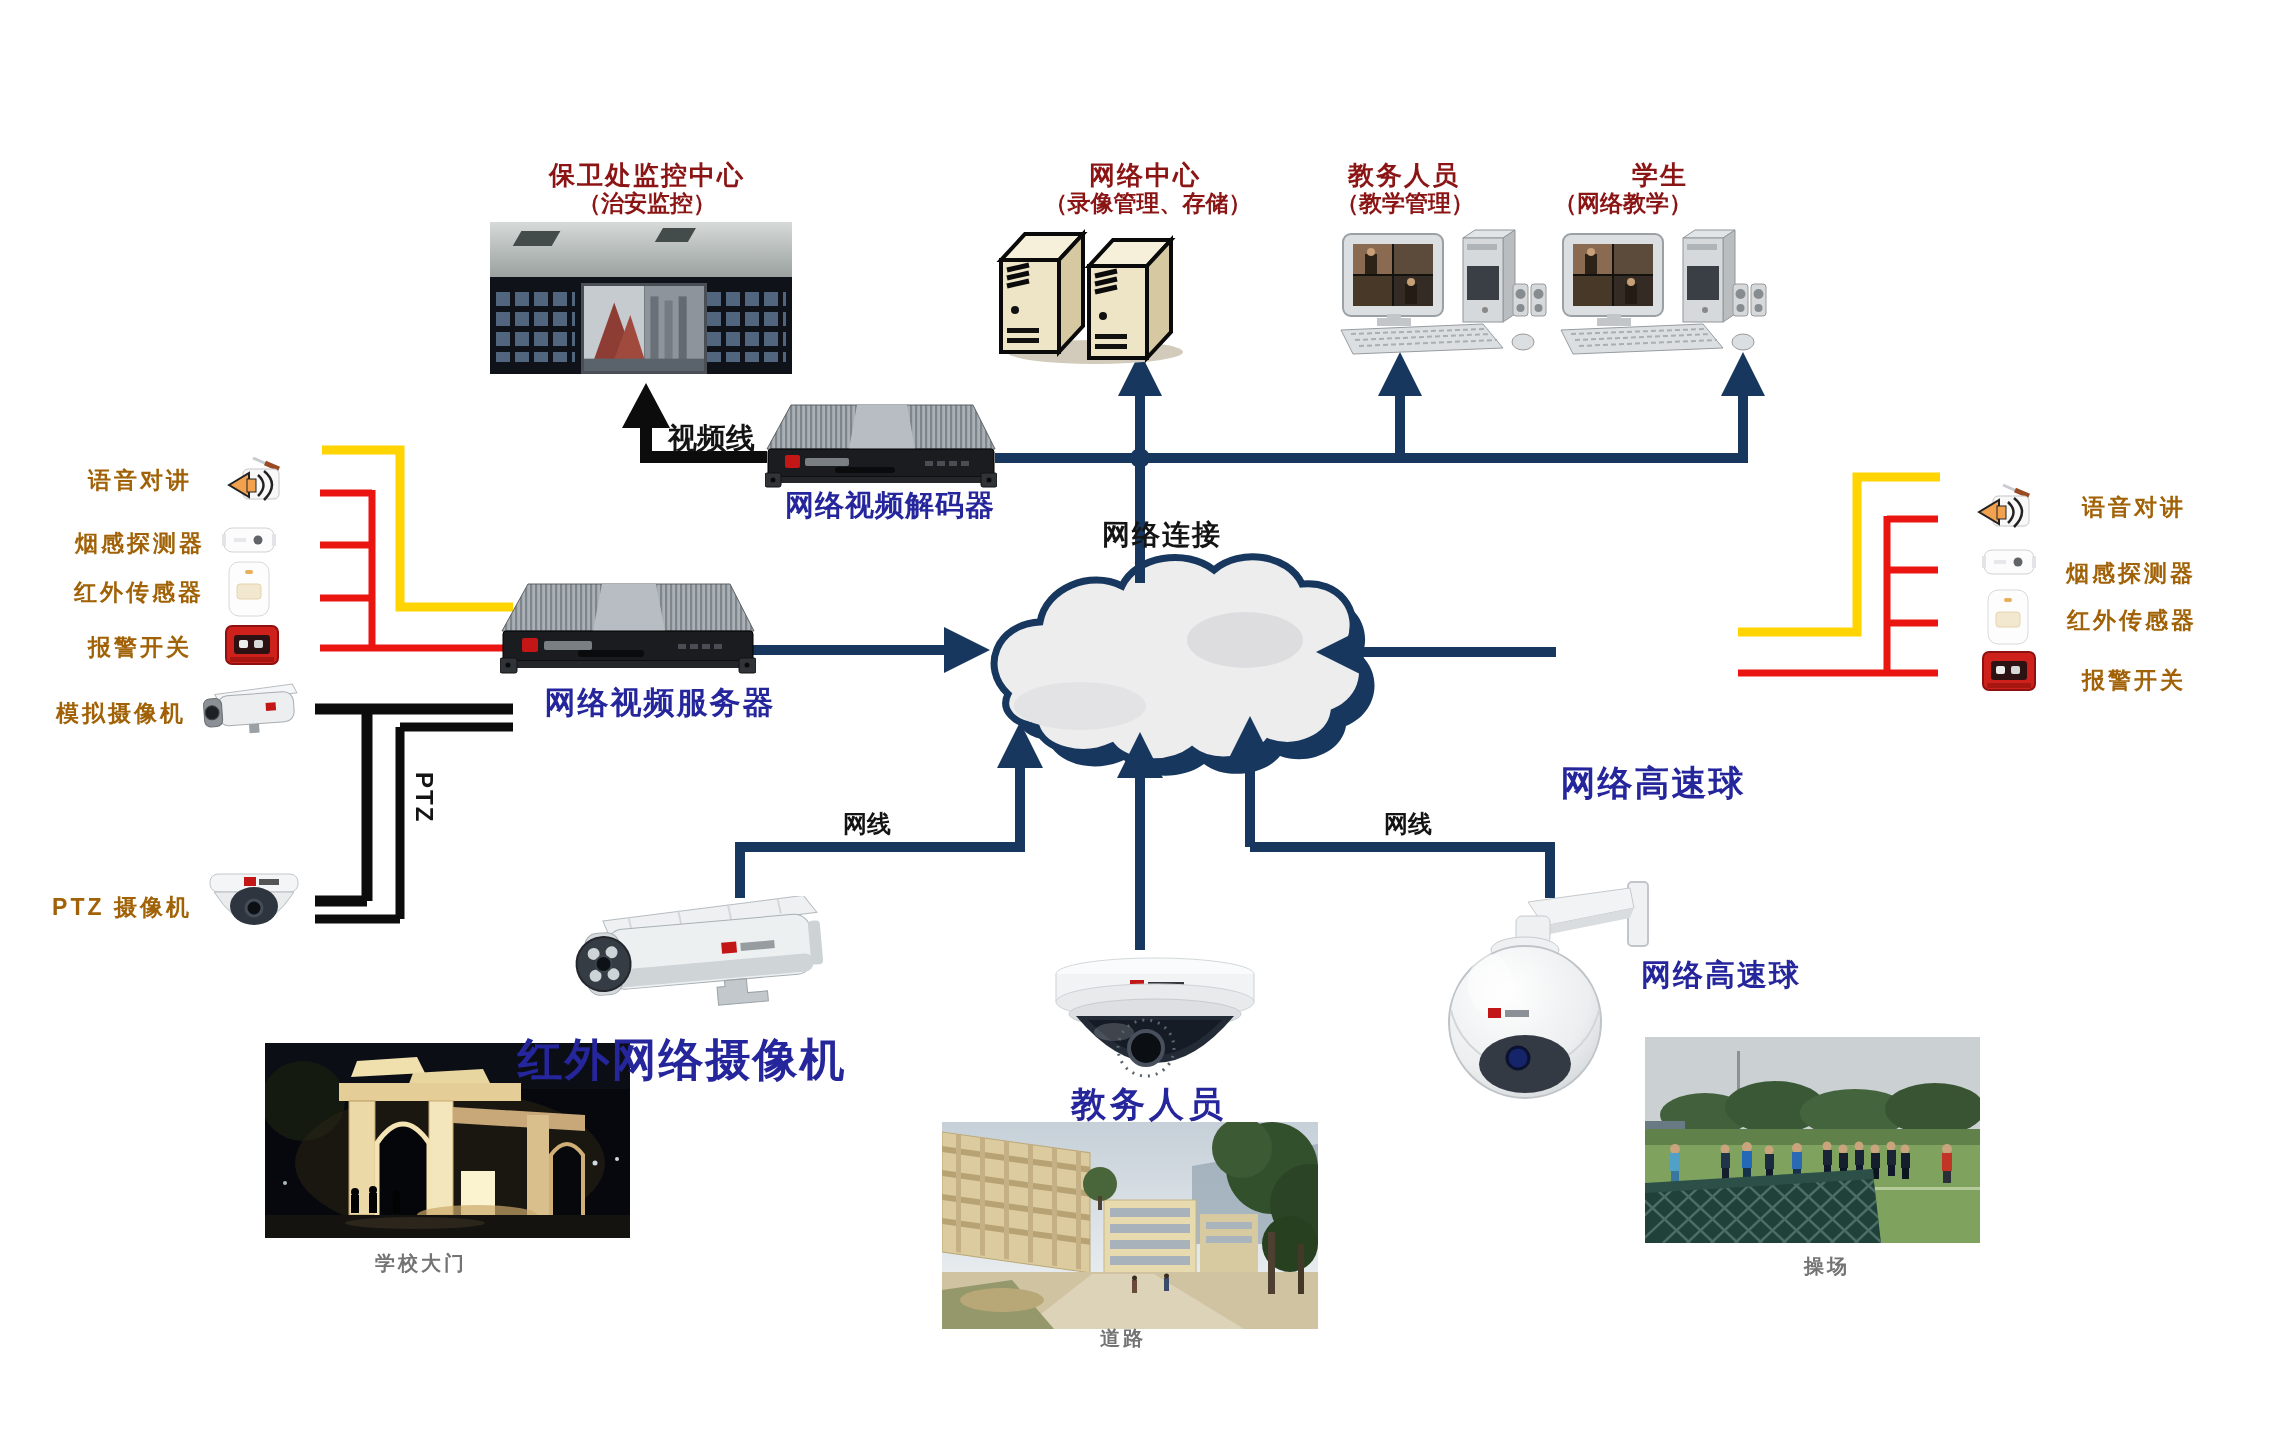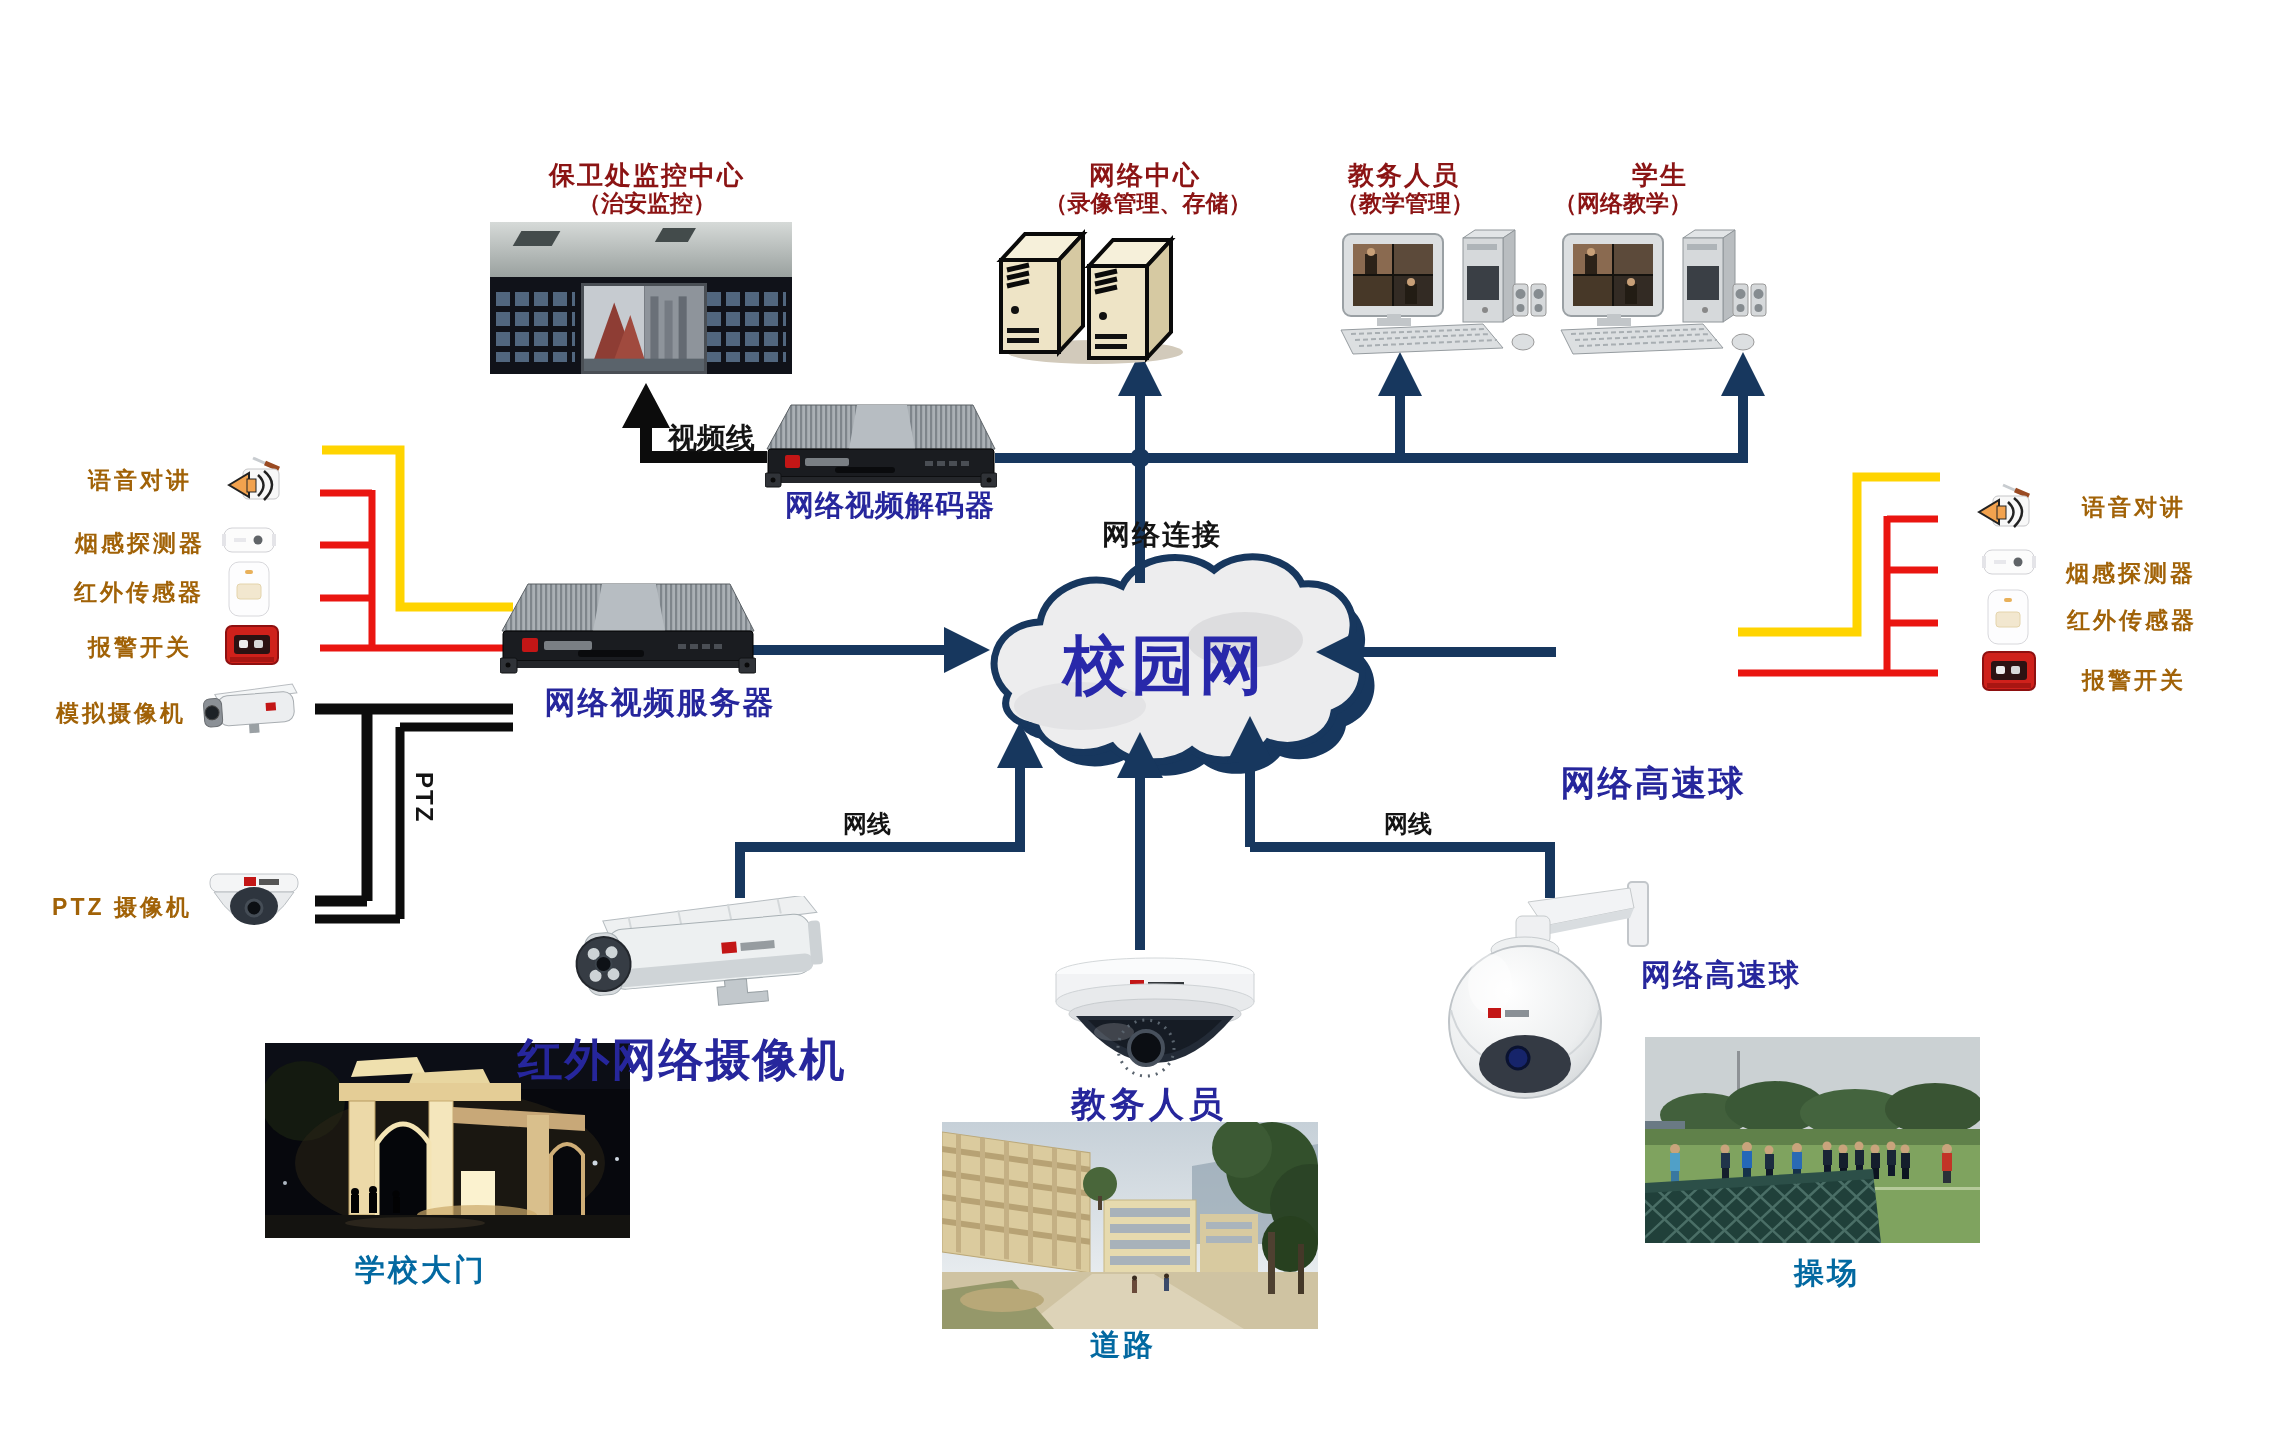--- a/index.html
+++ b/index.html
@@ -4,21 +4,21 @@
 <style>
   html,body{margin:0;padding:0;background:#fff;}
   #canvas{position:relative;width:2283px;height:1439px;background:#ffffff;overflow:hidden;
           font-family:"Liberation Sans", sans-serif;}
   .abs{position:absolute;}
   .lbl{position:absolute;white-space:nowrap;font-weight:bold;transform:translateX(-50%);}
   .title{color:#8b1414;font-size:26px;letter-spacing:2px;}
   .subtitle{color:#8b1414;font-size:23px;}
   .navy{color:#26269c;}
   .black{color:#141414;font-weight:bold;}
-  .caption{color:#0369a1;font-size:30px;letter-spacing:3px;}
+  .caption{color:#737373;font-size:20px;letter-spacing:3px;}
   .sensor{color:#a16207;font-size:23px;letter-spacing:3px;font-weight:bold;}
   .cloud-text{position:absolute;left:1040px;top:622px;width:250px;text-align:center;
       font-size:64px;font-weight:bold;color:#2828aa;letter-spacing:4px;}
   
   .mwall{left:490px;top:222px;width:302px;height:152px;}
   .mwall .ceil{position:absolute;left:0;top:0;width:100%;height:36%;
       background:linear-gradient(180deg,#d6dad8,#9aa19f);}
   .mwall .vent{position:absolute;background:#434b4b;transform:skewX(-30deg);}
   .mwall .wall{position:absolute;left:0;top:36%;width:100%;height:64%;background:#101219;}
   .mwall .grid{position:absolute;top:46%;width:26%;height:46%;
@@ -91,21 +91,20 @@
       <path d="M372 490 V651"></path>
         <path d="M320 648 H513"></path>
       <path d="M1887 516 V676"></path>
         <path d="M1887 519 H1938"></path>
         <path d="M1887 570 H1938"></path>
       <path d="M1887 623 H1938"></path>
         <path d="M1738 673 H1938"></path>
     </g>
   </svg>
 
-  <div class="cloud-text">校园网</div>
 
   <div class="lbl title" style="left:647px;top:158px">保卫处监控中心</div>
   <div class="lbl subtitle" style="left:647px;top:188px">（治安监控）</div>
   <div class="lbl title" style="left:1145px;top:158px">网络中心</div>
   <div class="lbl subtitle" style="left:1148px;top:188px">（录像管理、存储）</div>
   <div class="lbl title" style="left:1404px;top:158px">教务人员</div>
   <div class="lbl subtitle" style="left:1405px;top:188px">（教学管理）</div>
   <div class="lbl title" style="left:1660px;top:158px">学生</div>
   <div class="lbl subtitle" style="left:1623px;top:188px">（网络教学）</div>
 

